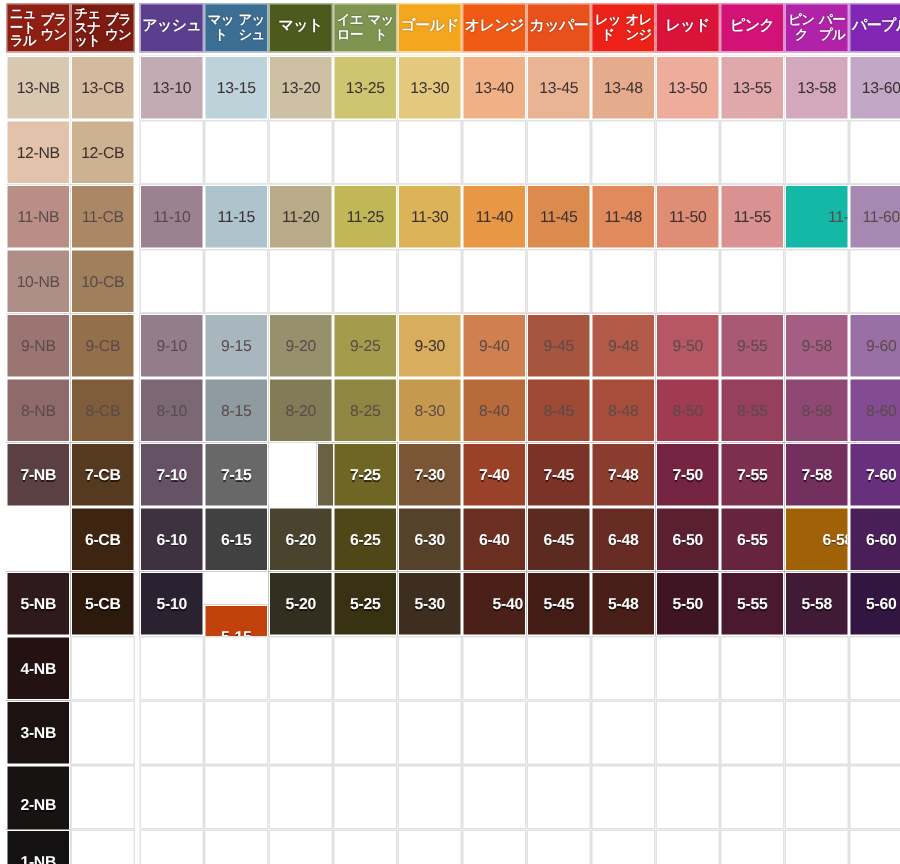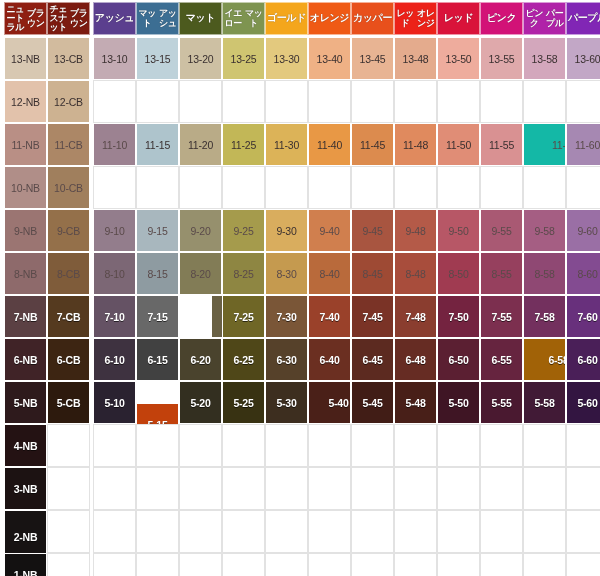--- a/index.html
+++ b/index.html
@@ -336,23 +336,20 @@
     </div>
     <div class="cell dark" style="left: 480px; top: 295px; width: 43px; height: 43px; background: rgb(124, 47, 79);">
       <span class="lbl">7-55</span>
     </div>
     <div class="cell dark" style="left: 523px; top: 295px; width: 43px; height: 43px; background: rgb(115, 48, 94);">
       <span class="lbl">7-58</span>
     </div>
     <div class="cell dark" style="left: 566px; top: 295px; width: 43px; height: 43px; background: rgb(104, 48, 124);">
       <span class="lbl">7-60</span>
     </div>
-    <div class="cell dark" style="left: 4px; top: 338px; width: 43px; height: 43px; background: rgb(64, 35, 39);">
-      <span class="lbl">6-NB</span>
-    </div>
     <div class="cell dark" style="left: 47px; top: 338px; width: 43px; height: 43px; background: rgb(61, 37, 18);">
       <span class="lbl">6-CB</span>
     </div>
     <div class="cell dark" style="left: 93px; top: 338px; width: 43px; height: 43px; background: rgb(62, 50, 64);">
       <span class="lbl">6-10</span>
     </div>
     <div class="cell dark" style="left: 136px; top: 338px; width: 43px; height: 43px; background: rgb(65, 65, 65);">
       <span class="lbl">6-15</span>
     </div>
     <div class="cell dark" style="left: 179px; top: 338px; width: 43px; height: 43px; background: rgb(74, 67, 45);">

